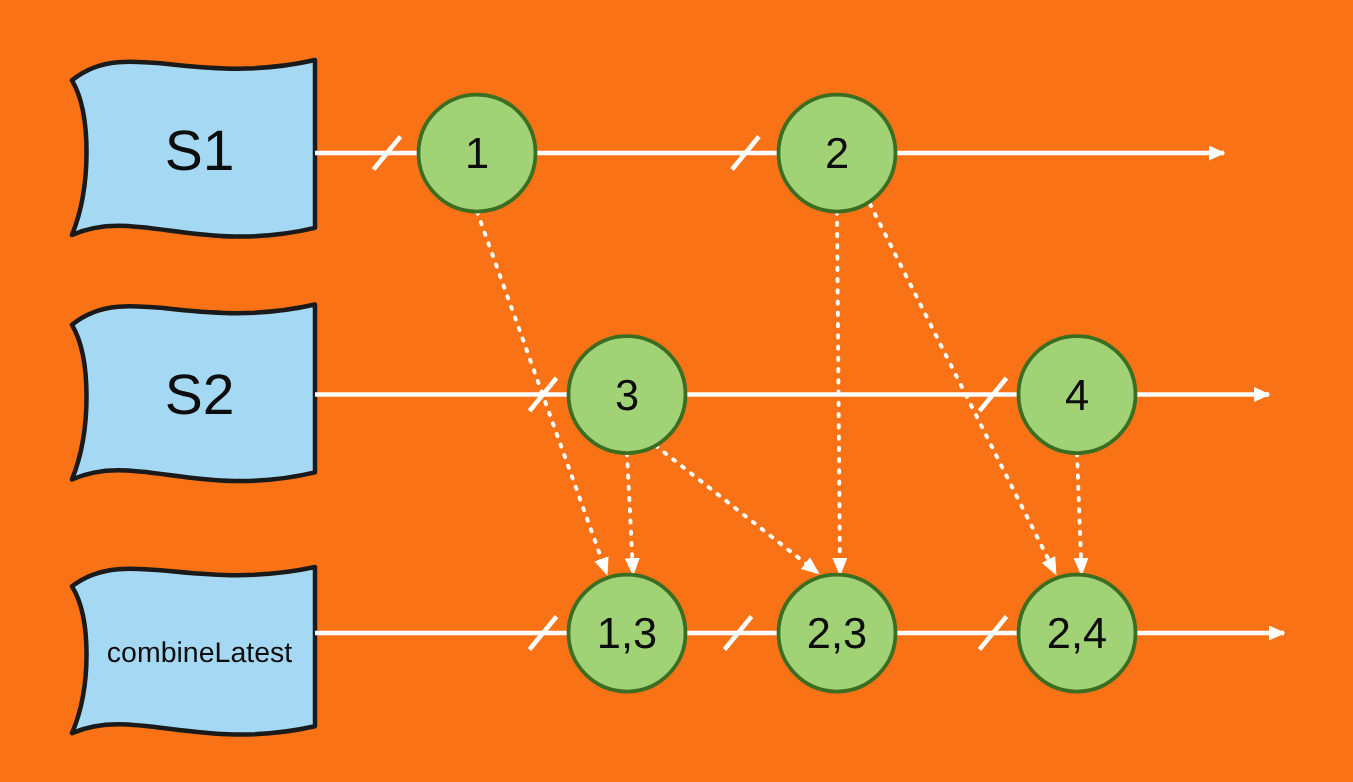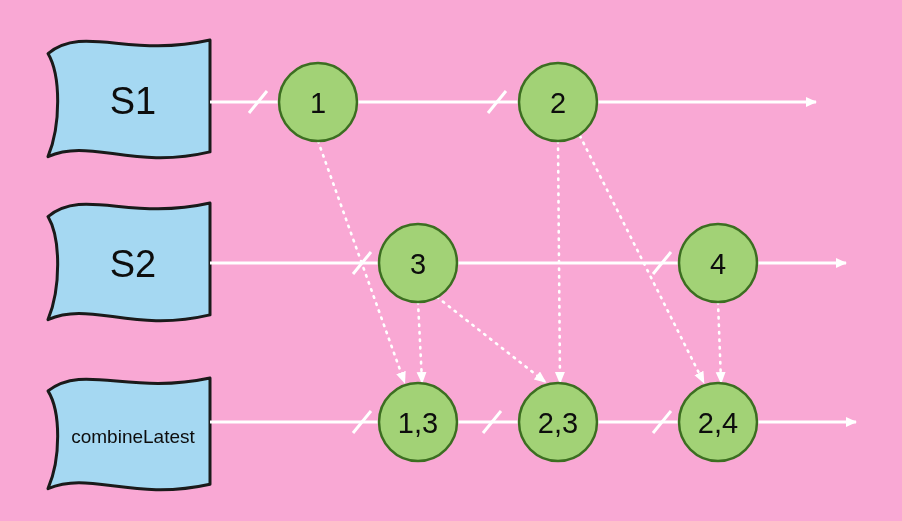--- a/index.html
+++ b/index.html
@@ -4,21 +4,21 @@
 <style>
   html, body {
     margin: 0;
     padding: 0;
     background: #000000;
   }
   #stage {
     position: relative;
     width: 902px;
     height: 521px;
-    background: #f9a8d4;
+    background: #f97316;
     overflow: hidden;
     font-family: "Liberation Sans", sans-serif;
   }
   #diagram-svg {
     position: absolute;
     left: 0;
     top: 0;
     width: 902px;
     height: 521px;
     display: block;

